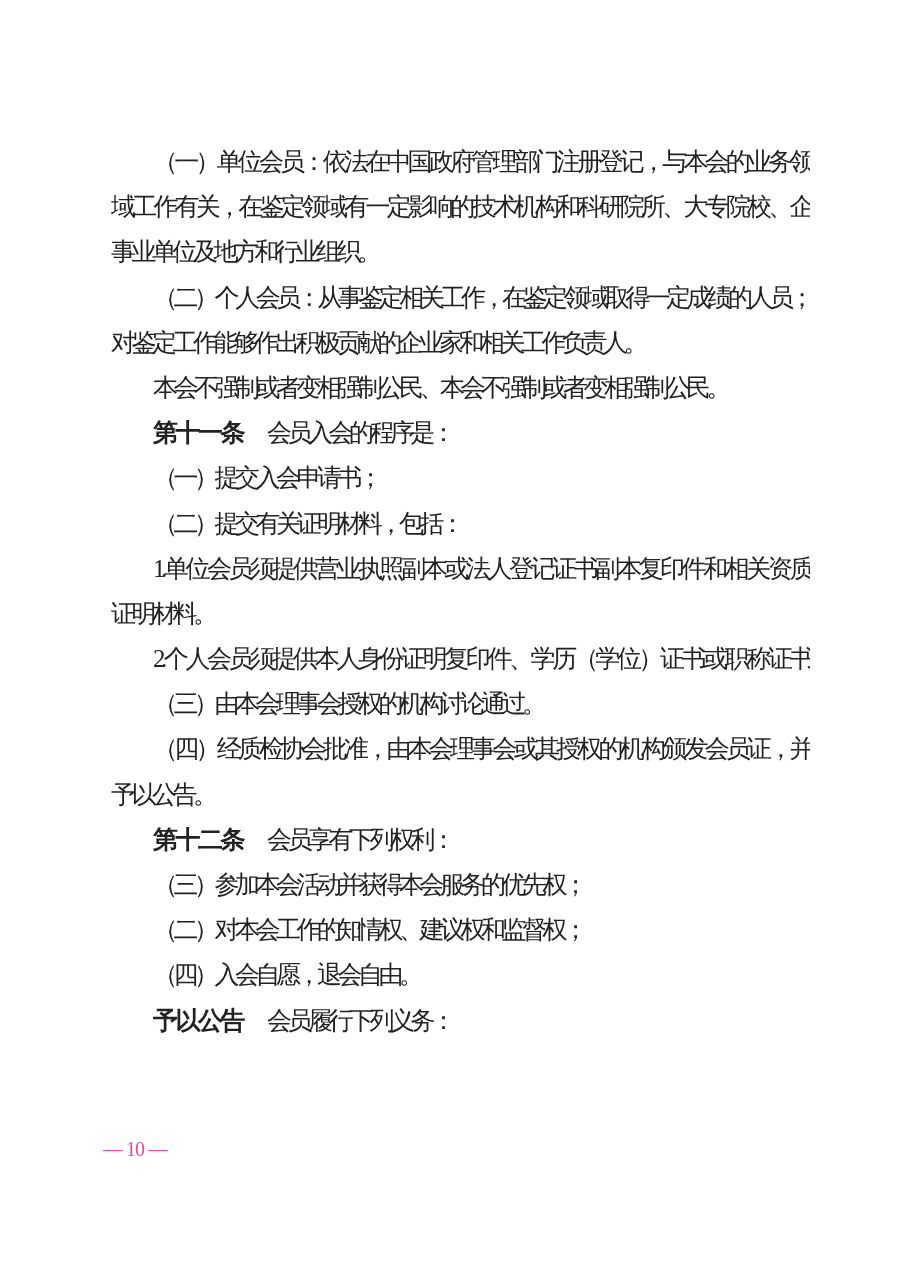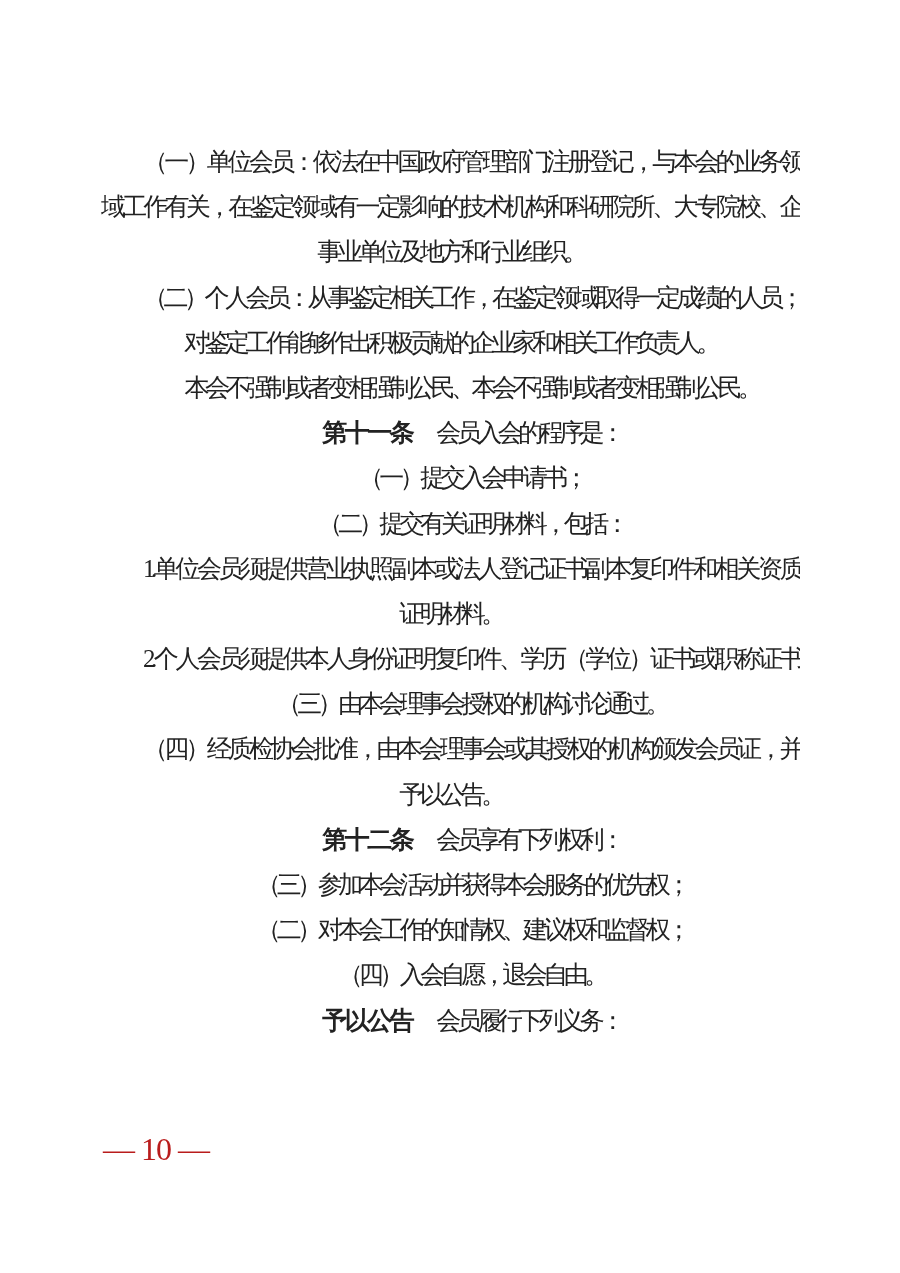--- a/index.html
+++ b/index.html
@@ -15,33 +15,32 @@
   }
   .page {
     position: relative;
     width: 900px;
     height: 1273px;
     background: #ffffff;
     overflow: hidden;
   }
   .content {
     position: absolute;
-    left: 101px;
+    left: 111px;
     top: 139px;
     width: 699px;
   }
   .line {
     height: 45.2px;
     line-height: 45.2px;
     font-size: 25px;
     letter-spacing: -4.5px;
     color: #222222;
     white-space: nowrap;
     overflow: visible;
-    text-align: center;
   }
   .line.justify {
     white-space: normal;
     text-align: justify;
     text-align-last: justify;
     text-justify: inter-character;
     overflow: hidden;
   }
   .line.indent {
     text-indent: 42px;
@@ -50,23 +49,23 @@
     font-weight: 700;
     letter-spacing: -2.5px;
     margin-right: 24px;
   }
   .footer {
     position: absolute;
     left: 103px;
     top: 1133px;
     height: 32px;
     line-height: 32px;
-    font-size: 32px;
+    font-size: 20px;
     letter-spacing: -1px;
-    color: #b91c1c;
+    color: #ec4899;
   }
 </style>
 </head>
 <body>
 
 <div class="page">
   <div class="content">
       <div class="line indent justify">（一）单位会员：依法在中国政府管理部门注册登记，与本会的业务领</div>
       <div class="line justify">域工作有关，在鉴定领域有一定影响的技术机构和科研院所、大专院校、企</div>
       <div class="line">事业单位及地方和行业组织。</div>

